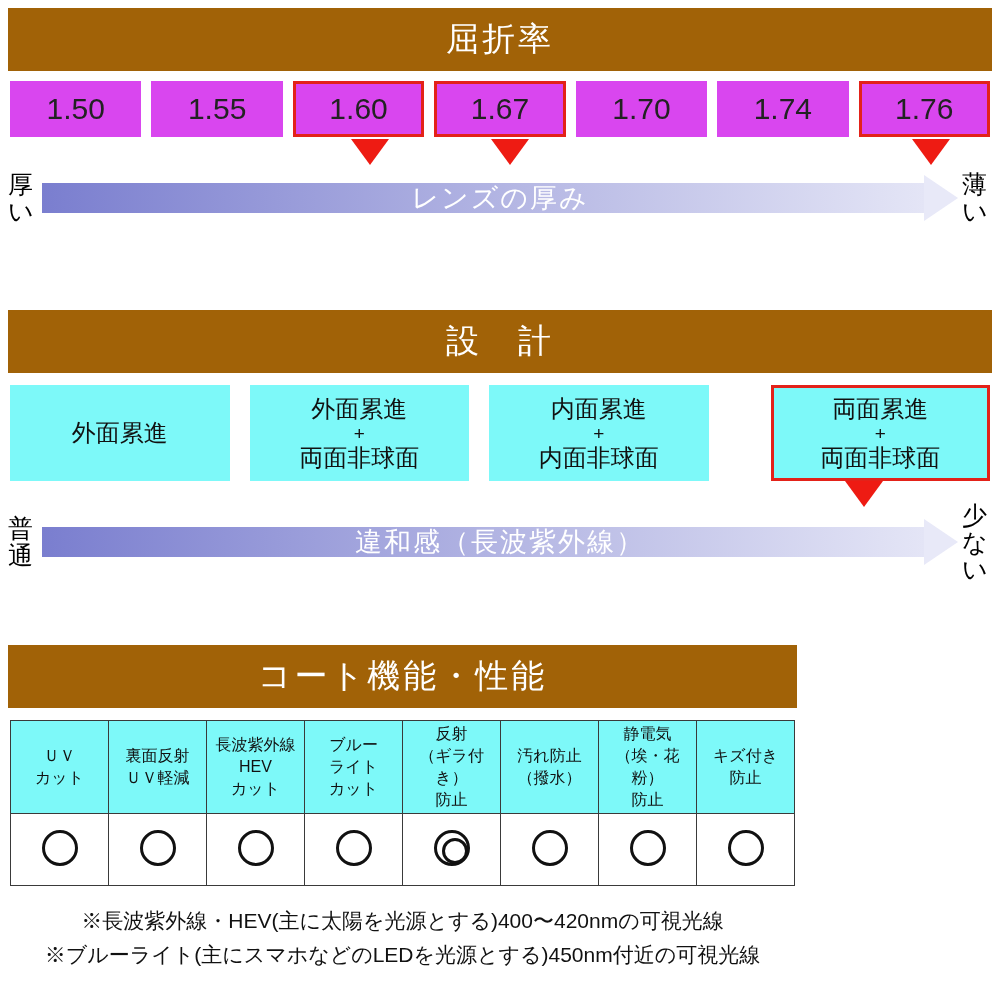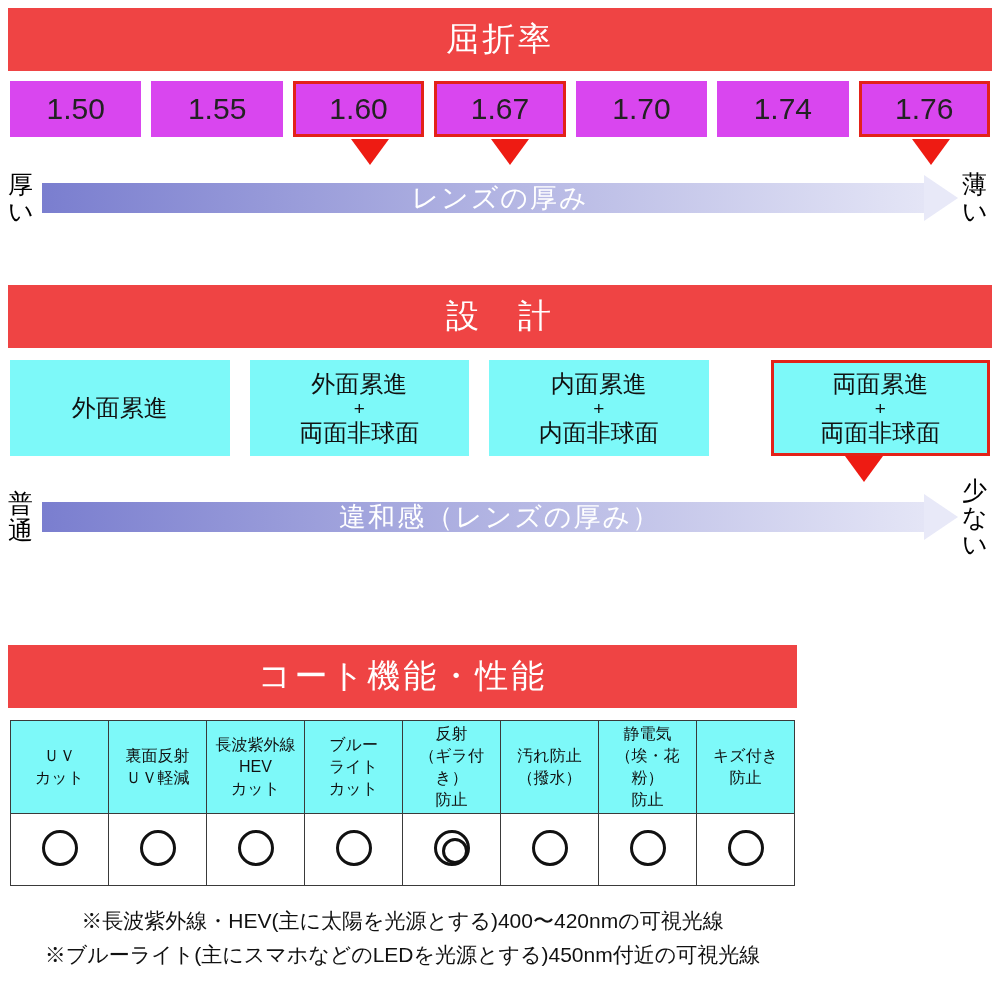--- a/index.html
+++ b/index.html
@@ -14,21 +14,21 @@
     overflow: hidden;
   }
   .page {
     position: relative;
     width: 1000px;
     height: 1000px;
   }
 
   
   .section-header {
-    background: #ef4444;
+    background: #a16207;
     color: #ffffff;
     text-align: center;
     font-size: 33px;
     letter-spacing: 3px;
     line-height: 1;
     padding: 14px 0 16px 0;
   }
 
   
   .sec1 {
@@ -124,21 +124,21 @@
     justify-content: center;
     font-size: 27px;
     color: #ffffff;
     letter-spacing: 2px;
   }
 
   
   .sec2 {
     position: absolute;
     left: 0;
-    top: 285px;
+    top: 310px;
     width: 1000px;
   }
   .design-row {
     display: flex;
     gap: 20px;
     margin: 12px 10px 0 10px;
   }
   .design-cell {
     flex: 1;
     height: 96px;
@@ -281,21 +281,21 @@
 
     <div class="arrow-marks2">
       <div class="tri-down" style="left:835px;"></div>
     </div>
 
     <div class="grad-wrap">
       <div class="grad-left-label">普通</div>
       <div class="grad-bar">
         <div class="grad-body"></div>
         <div class="grad-head"></div>
-        <div class="grad-text">違和感（レンズの厚み）</div>
+        <div class="grad-text">違和感（長波紫外線）</div>
       </div>
       <div class="grad-right-label">少ない</div>
     </div>
   </div>
 
   <div class="sec3">
     <div class="section-header sec1-bar">コート機能・性能</div>
 
     <table class="coat-table">
       <tbody>

